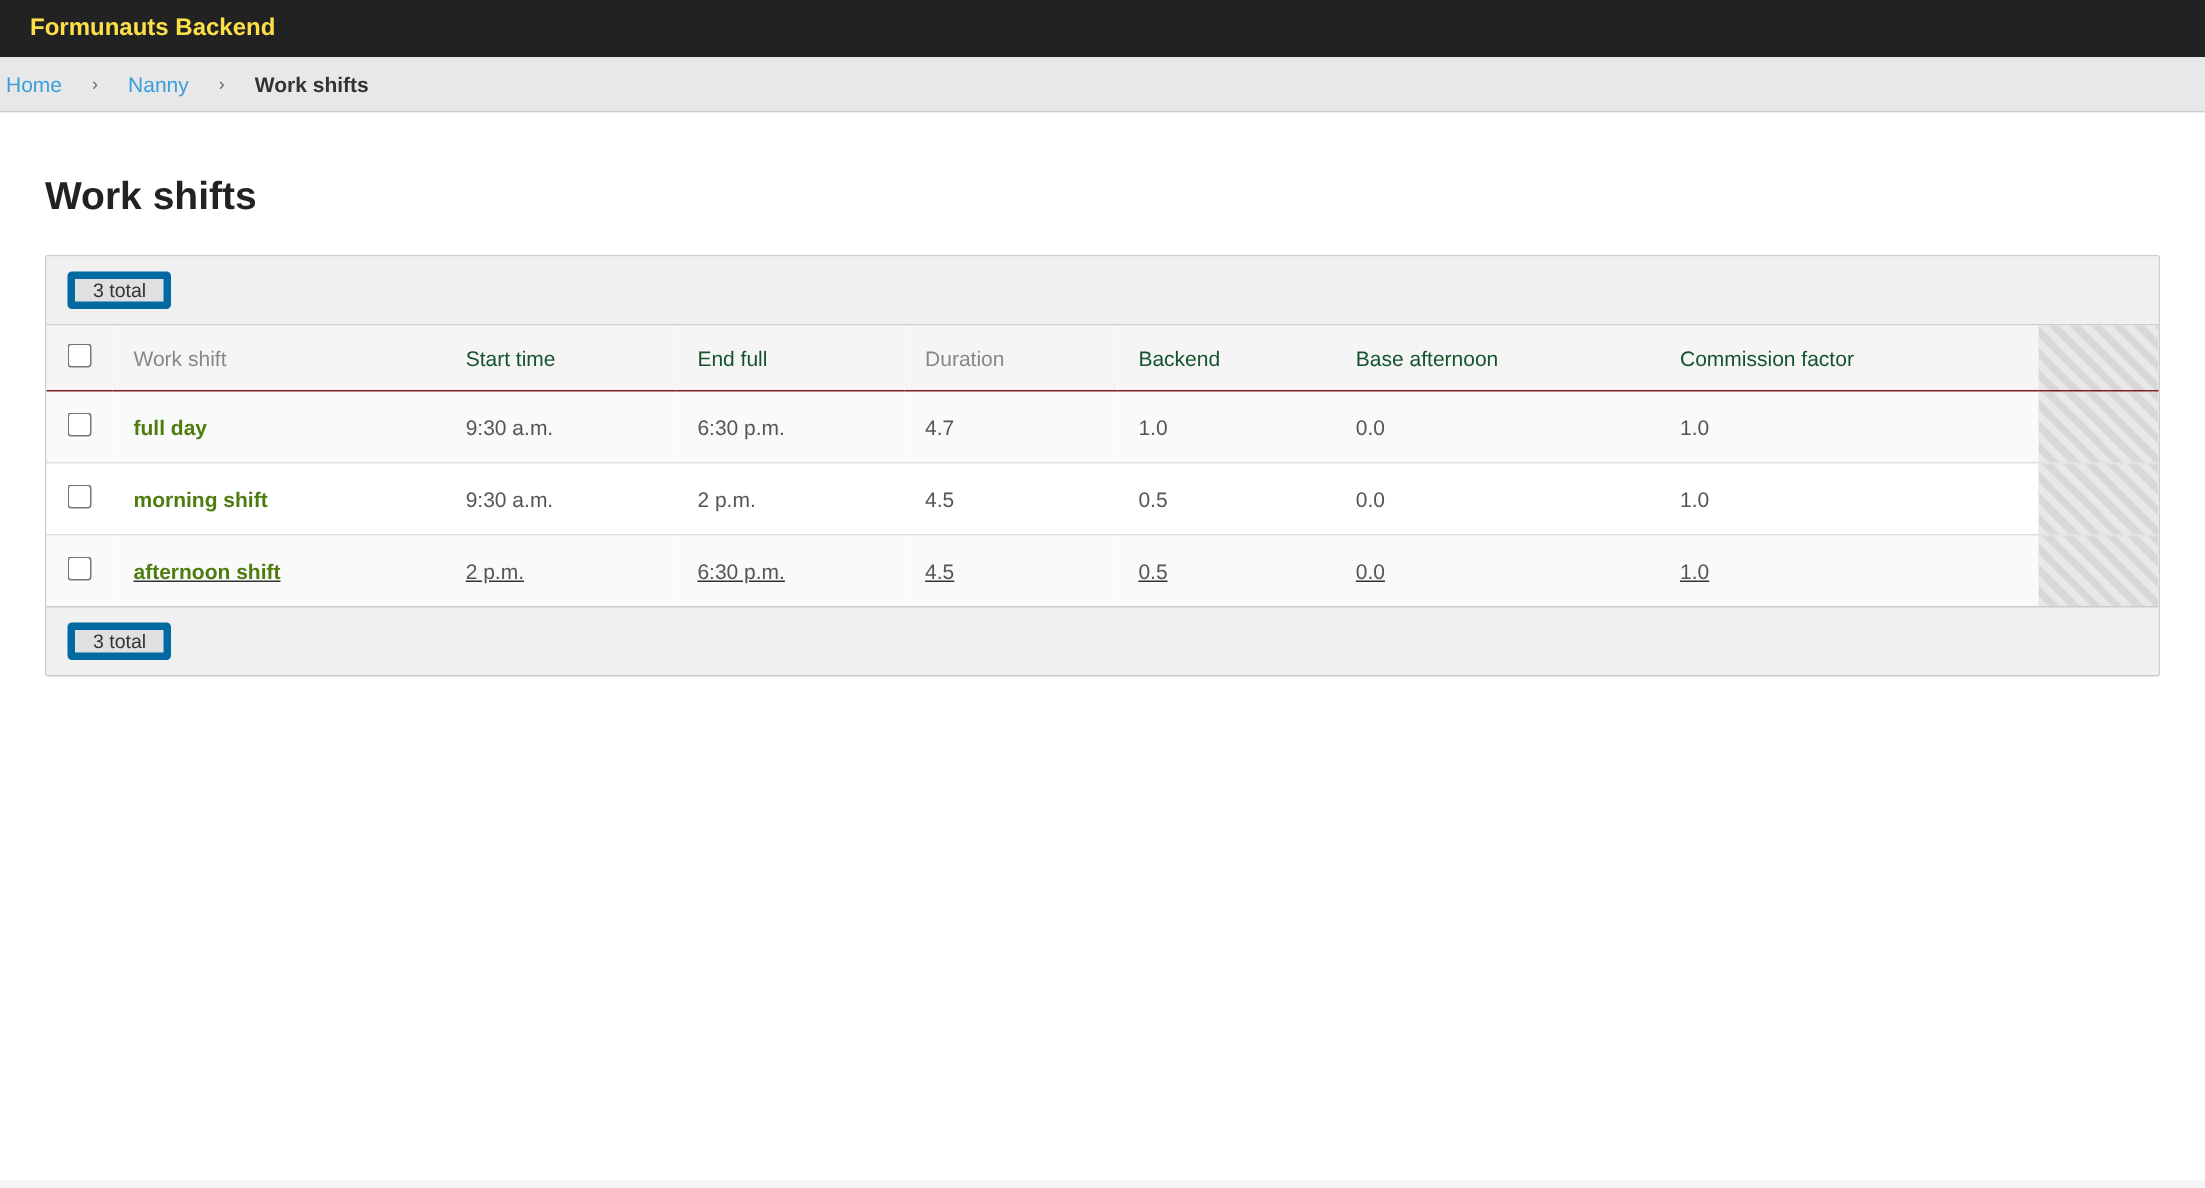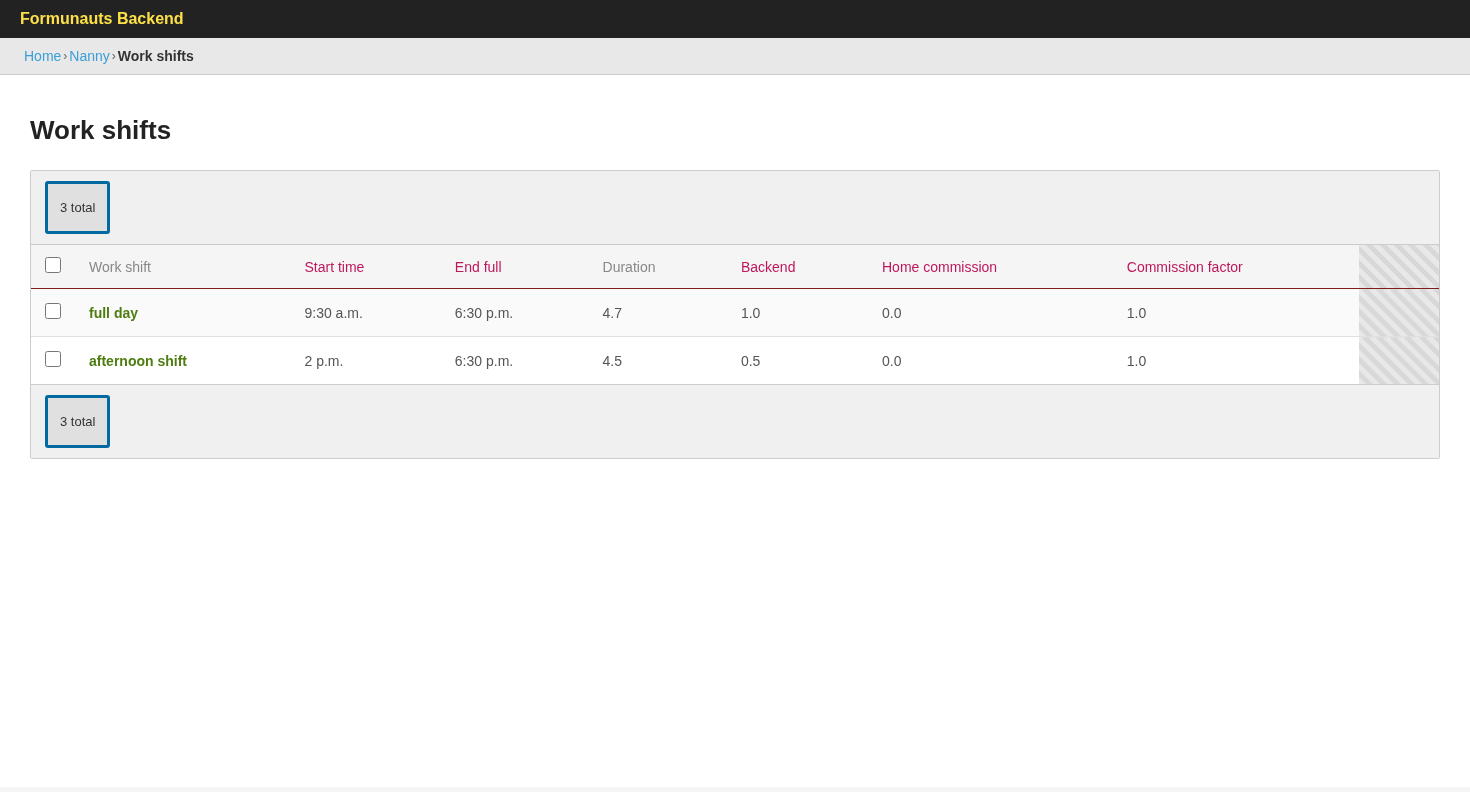--- a/index.html
+++ b/index.html
@@ -10,26 +10,26 @@
       background: #222;
       color: #fde047;
       padding: 10px 20px;
       font-size: 16px;
       font-weight: bold;
     }
 
     
     .breadcrumb {
       background: #e8e8e8;
-      padding: 10px 24px;
+      padding: 10px 4px;
       border-bottom: 1px solid #ccc;
       font-size: 14px;
       display: flex;
       align-items: center;
-      gap: 2px;
+      gap: 20px;
     }
     .breadcrumb a {
       color: #3a9fd8;
       text-decoration: none;
     }
     .breadcrumb .sep { color: #666; font-size: 12px; }
     .breadcrumb .current { font-weight: bold; color: #333; }
 
     
     .main {
@@ -58,23 +58,23 @@
       border-bottom: 1px solid #ccc;
     }
     .table-footer {
       border-bottom: none;
       border-top: 1px solid #ccc;
     }
 
     .total-badge {
       display: inline-block;
       background: #e0e0e0;
-      border: 3px solid #0369a1;
+      border: 5px solid #0369a1;
       border-radius: 3px;
-      padding: 16px 12px;
+      padding: 0 12px;
       font-size: 13px;
       color: #333;
     }
 
     table {
       width: 100%;
       border-collapse: collapse;
     }
 
     thead tr {
@@ -84,34 +84,35 @@
 
     thead th {
       padding: 12px 14px;
       text-align: left;
       font-weight: normal;
       font-size: 14px;
       color: #888;
     }
 
     thead th.sortable {
-      color: #be185d;
+      color: #14532d;
       cursor: pointer;
     }
 
     thead th.checkbox-col {
       width: 40px;
     }
 
     tbody tr {
       border-bottom: 1px solid #e0e0e0;
       background: #fff;
     }
     tbody tr:last-child {
       border-bottom: none;
+      text-decoration: underline;
     }
     tbody tr:nth-child(odd) {
       background: #fafafa;
     }
 
     tbody td {
       padding: 14px;
       font-size: 14px;
       color: #555;
     }
@@ -174,21 +175,21 @@
       <thead>
         <tr>
           <th class="checkbox-col">
             <input type="checkbox" style="">
           </th>
           <th>Work shift</th>
           <th class="sortable">Start time</th>
           <th class="sortable">End full</th>
           <th>Duration</th>
           <th class="sortable">Backend</th>
-          <th class="sortable">Home commission</th>
+          <th class="sortable">Base afternoon</th>
           <th class="sortable">Commission factor</th>
           <th class="action-col"></th>
         </tr>
       </thead>
       <tbody id="table-body">
 
       <tr>
       <td class="checkbox-cell">
         <input type="checkbox" style="">
       </td>
@@ -201,20 +202,35 @@
       <td>1.0</td>
       <td>0.0</td>
       <td>1.0</td>
       <td class="action-col"></td>
     </tr>
           <tr>
       <td class="checkbox-cell">
         <input type="checkbox" style="">
       </td>
       <td class="shift-name">
+        <a href="#">morning shift</a>
+      </td>
+      <td>9:30 a.m.</td>
+      <td>2 p.m.</td>
+      <td>4.5</td>
+      <td>0.5</td>
+      <td>0.0</td>
+      <td>1.0</td>
+      <td class="action-col"></td>
+    </tr>
+          <tr>
+      <td class="checkbox-cell">
+        <input type="checkbox" style="">
+      </td>
+      <td class="shift-name">
         <a href="#">afternoon shift</a>
       </td>
       <td>2 p.m.</td>
       <td>6:30 p.m.</td>
       <td>4.5</td>
       <td>0.5</td>
       <td>0.0</td>
       <td>1.0</td>
       <td class="action-col"></td>
     </tr>

